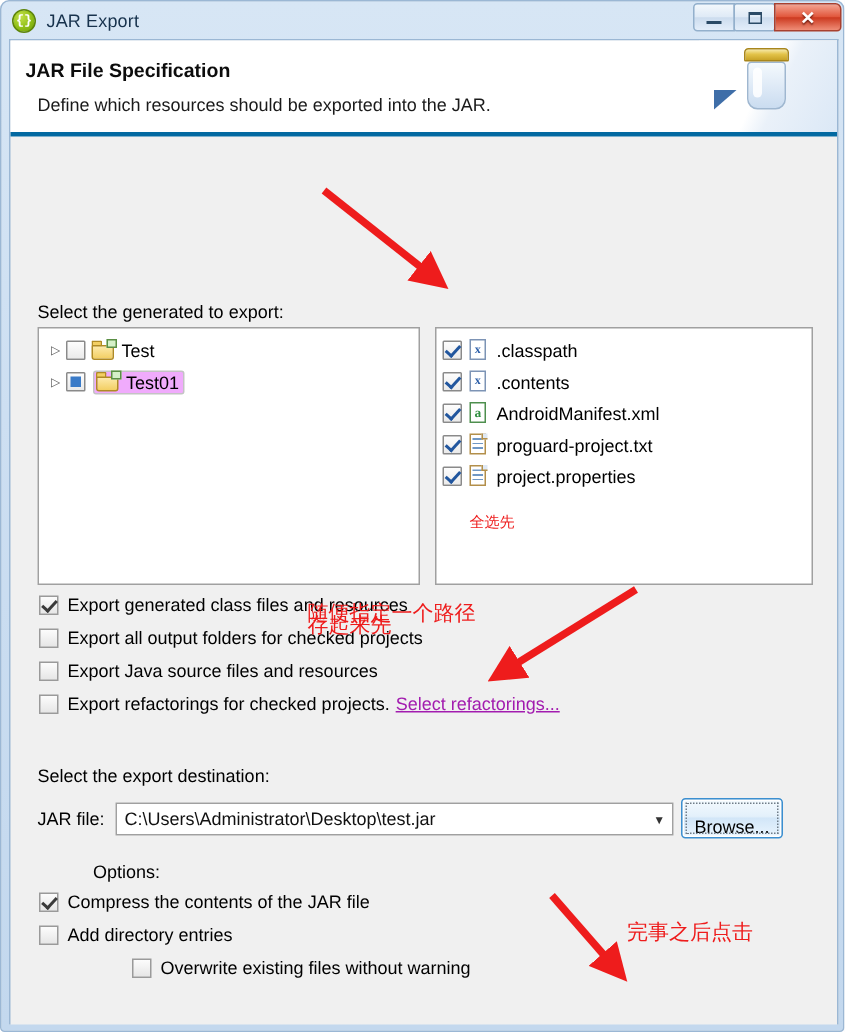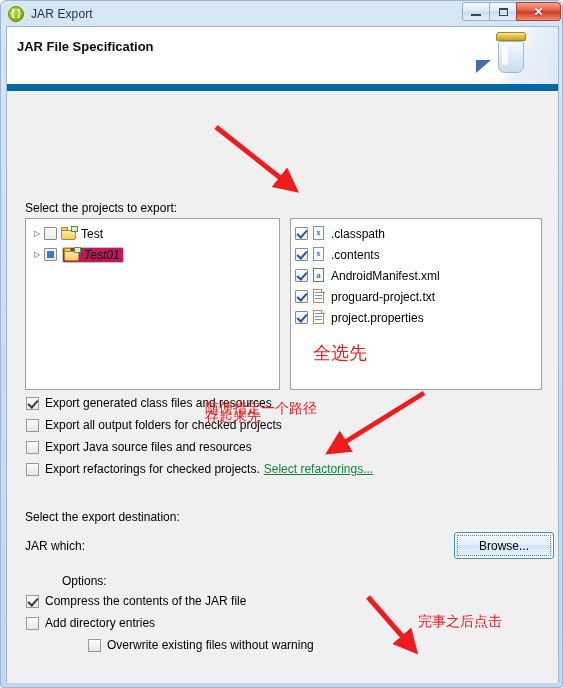--- a/index.html
+++ b/index.html
@@ -97,21 +97,21 @@
     background: #f0f0f0;
     border: 1px solid #9bb7d4;
     border-bottom: none;
   }
 
   
   #banner {
     position: relative;
     height: 64px;
     background: #ffffff;
-    border-bottom: 7px solid #0369a1;
+    border-bottom: 3px solid #0369a1;
     box-sizing: border-box;
     overflow: hidden;
   }
   #banner-title {
     position: absolute;
     left: 10px; top: 12px;
     font-size: 13px;
     font-weight: bold;
     color: #0c0c0c;
   }
@@ -251,26 +251,25 @@
   }
   .ico-folder .f-badge {
     position: absolute; right: -1px; top: -1px;
     width: 7px; height: 6px;
     background: #d5f0c8;
     border: 1px solid #5b8f45;
     box-sizing: border-box;
   }
 
   .selrow {
-    background: #be185d;
+    background: #f0abfc;
     border: 1px solid #c4c4c4;
     border-radius: 2px;
     padding: 0 3px 0 1px;
     margin-left: 1px;
-    font-style: italic;
   }
 
   
   .ico-file {
     width: 14px; height: 15px;
     flex: 0 0 auto;
     margin-right: 5px;
     position: relative;
   }
   .ico-file .page {
@@ -339,21 +338,21 @@
   .cb-flat.checked::after {
     content: "";
     position: absolute;
     left: 3px; top: 0px;
     width: 4px; height: 8px;
     border: solid #3a3a3a;
     border-width: 0 2px 2px 0;
     transform: rotate(42deg);
   }
   .linkdis {
-    color: #15803d;
+    color: #a21caf;
     text-decoration: underline;
     margin-left: 4px;
   }
 
   
   #combo {
     position: absolute;
     left: 70px; top: 444px;
     width: 372px; height: 22px;
     background: #ffffff;
@@ -373,28 +372,28 @@
   #combo-arrow {
     width: 17px;
     text-align: center;
     font-size: 8px;
     color: #333333;
     flex: 0 0 auto;
   }
   #browse-btn {
     position: absolute;
     left: 447px; top: 441px;
-    width: 100px; height: 27px;
+    width: 68px; height: 27px;
     box-sizing: border-box;
     border: 1px solid #3c8fd0;
     border-radius: 3px;
     background: linear-gradient(to bottom, #f4fafe 0%, #e3f0fb 45%, #d2e6f8 50%, #eaf5fe 100%);
     box-shadow: inset 0 0 0 1px #ffffff;
     display: flex;
-    align-items: center;
+    align-items: flex-end;
     justify-content: center;
     font-size: 12px;
     color: #000000;
   }
   #browse-btn .inner-dot {
     position: absolute;
     left: 2px; top: 2px; right: 2px; bottom: 2px;
     border: 1px dotted #6f7c88;
   }
 
@@ -426,31 +425,32 @@
       <div class="winbtn close">
         <div class="glyph-close">✕</div>
       </div>
     </div>
   </div>
 
   <div id="client">
 
     <div id="banner">
       <div id="banner-title">JAR File Specification</div>
+      <div id="banner-desc">Define which resources should be exported into the JAR.</div>
       <div id="banner-art">
         <div class="blue-tri"></div>
         <div class="jar-body"></div>
         <div class="jar-shine"></div>
         <div class="jar-lid"></div>
       </div>
     </div>
 
     <div id="body-area">
 
-      <div class="lbl" style="left:18px; top:110px;">Select the projects to export:</div>
+      <div class="lbl" style="left:18px; top:110px;">Select the generated to export:</div>
 
       <div class="listbox" style="left:18px; top:127px; width:255px; height:172px;">
         <div class="tree-row" style="margin-top:4px;">
           <span class="expander">▷</span>
           <span class="cb empty"></span>
           <span class="ico-folder">
             <span class="f-tab"></span>
               <span class="f-back"></span>
               <span class="f-badge"></span>
           </span>
@@ -506,21 +506,21 @@
         </div>
         <div class="file-row">
           <span class="cb checked"></span>
           <span class="ico-file txt">
             <span class="page"></span>
               <span class="lines"></span>
               <span class="fold"></span>
           </span>
           <span>project.properties</span>
         </div>
-        <div class="anno-text" style="left:22px; top:122px; font-size:18px;">全选先</div>
+        <div class="anno-text" style="left:22px; top:122px; font-size:10px;">全选先</div>
       </div>
 
       <div class="optrow" style="left:19px; top:305px;">
         <span class="cb-flat checked"></span>
         <span>Export generated class files and resources</span>
       </div>
       <div class="optrow" style="left:19px; top:327px;">
         <span class="cb-flat"></span>
         <span>Export all output folders for checked projects</span>
       </div>
@@ -528,22 +528,26 @@
         <span class="cb-flat"></span>
         <span>Export Java source files and resources</span>
       </div>
       <div class="optrow" style="left:19px; top:371px;">
         <span class="cb-flat"></span>
         <span>Export refactorings for checked projects.</span>
         <span class="linkdis">Select refactorings...</span>
       </div>
 
       <div class="lbl" style="left:18px; top:419px;">Select the export destination:</div>
-      <div class="lbl" style="left:18px; top:448px;">JAR which:</div>
-
+      <div class="lbl" style="left:18px; top:448px;">JAR file:</div>
+
+      <div id="combo">
+        <div id="combo-value">C:\Users\Administrator\Desktop\test.jar</div>
+        <div id="combo-arrow">▼</div>
+      </div>
 
       <div id="browse-btn">
         <span class="inner-dot"></span>
         <span>Browse...</span>
       </div>
 
       <div class="lbl" style="left:18px; top:483px;margin-left:37px;">Options:</div>
 
       <div class="optrow" style="left:19px; top:503px;">
         <span class="cb-flat checked"></span>

